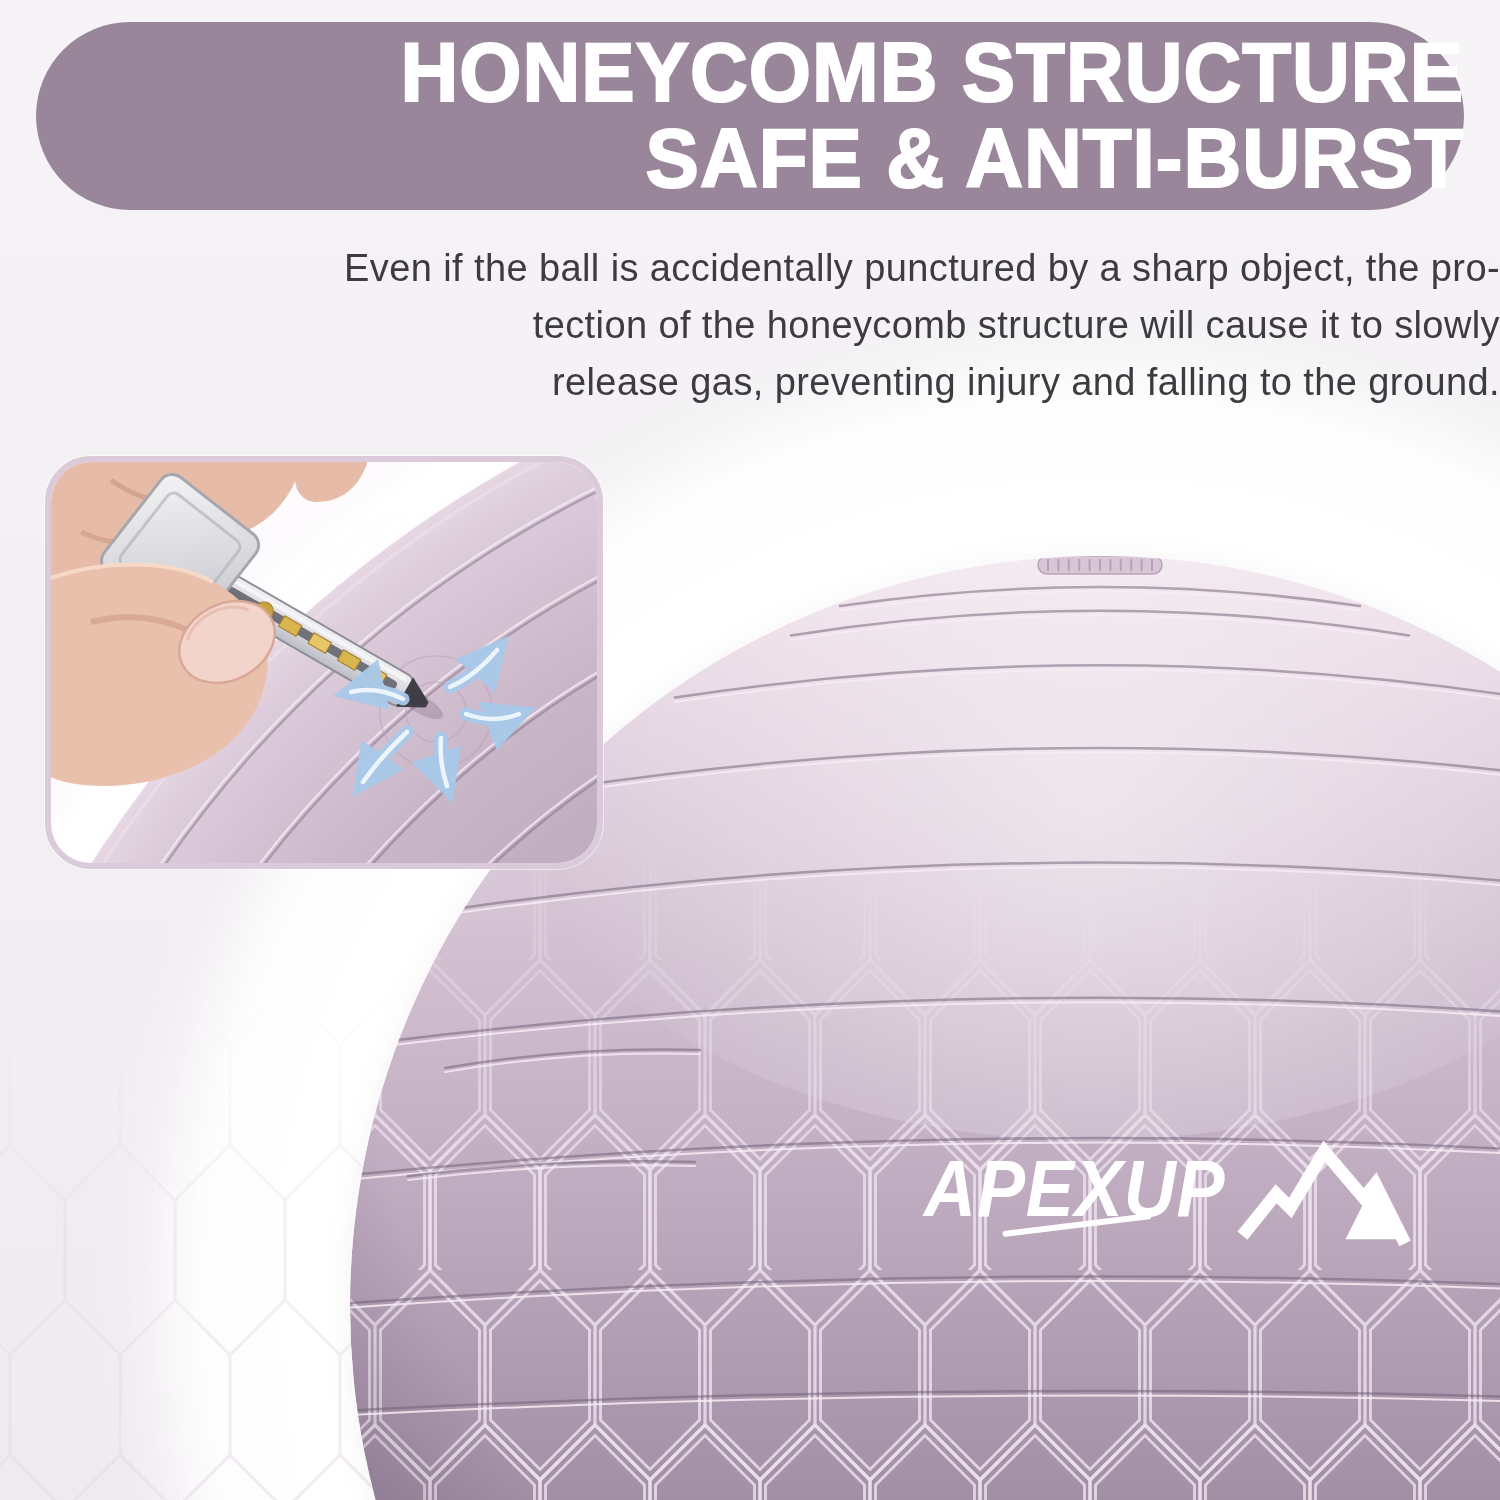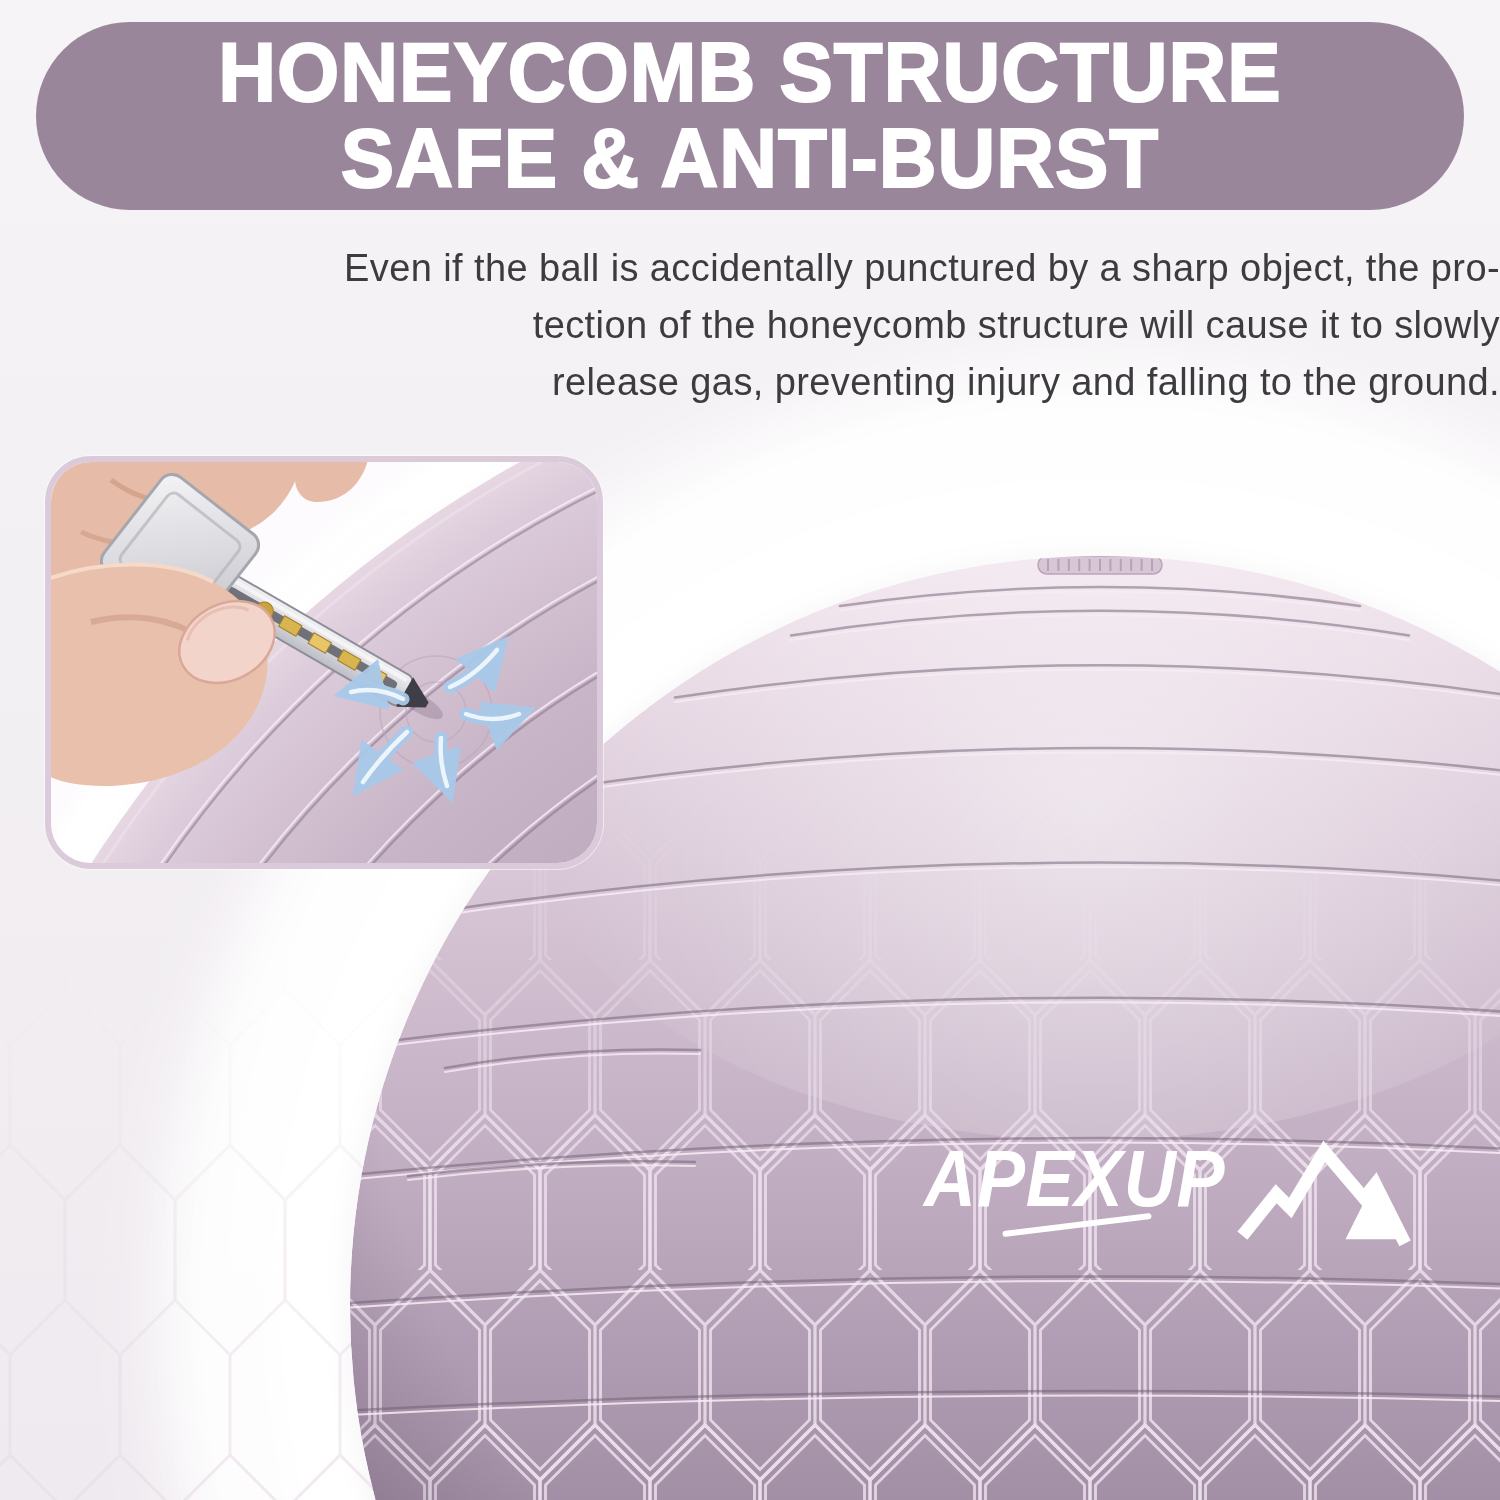--- a/index.html
+++ b/index.html
@@ -5,38 +5,38 @@
   html,body{margin:0;padding:0;background:#e9e5e9;}
   .canvas{
     position:relative;width:1500px;height:1500px;overflow:hidden;
     background:linear-gradient(180deg,#f6f4f6 0%,#f3f0f3 40%,#efeaef 100%);
     font-family:"Liberation Sans",sans-serif;
   }
   
   .banner{
     position:absolute;left:36px;top:22px;width:1428px;height:188px;
     background:#9A869B;border-radius:94px;z-index:4;
-    display:flex;flex-direction:column;align-items:center;justify-content:center;
+    display:flex;flex-direction:column;align-items:flex-end;justify-content:center;
   }
   .banner-line{
     display:block;color:#fff;font-weight:bold;font-size:80px;line-height:86px;
     letter-spacing:1px;-webkit-text-stroke:2px #ffffff;transform:scaleY(1.04);
     white-space:nowrap;
   }
   
   .desc{
     position:absolute;left:0;top:240px;width:1500px;z-index:4;
     text-align:right;color:#3E3B40;font-size:38px;line-height:57px;
     letter-spacing:.4px;white-space:pre-line;
   }
   
   .scene{position:absolute;left:0;top:0;width:1500px;height:1500px;z-index:1;}
   
   .logo{
-    position:absolute;left:924px;top:1140px;z-index:2;display:flex;align-items:flex-start;
+    position:absolute;left:924px;top:1140px;z-index:2;display:flex;align-items:center;
   }
   .logo-text{
     color:#fff;font-size:80px;font-weight:bold;font-style:italic;line-height:78px;
     letter-spacing:1px;transform:scaleX(.9);transform-origin:left bottom;white-space:nowrap;
   }
   .logo-mark{margin-left:-18px;margin-bottom:-4px;overflow:visible;}
   .logo-underline{
     position:absolute;left:78px;top:82px;width:150px;height:6px;background:#fff;
     transform:rotate(-7deg);border-radius:3px;
   }

